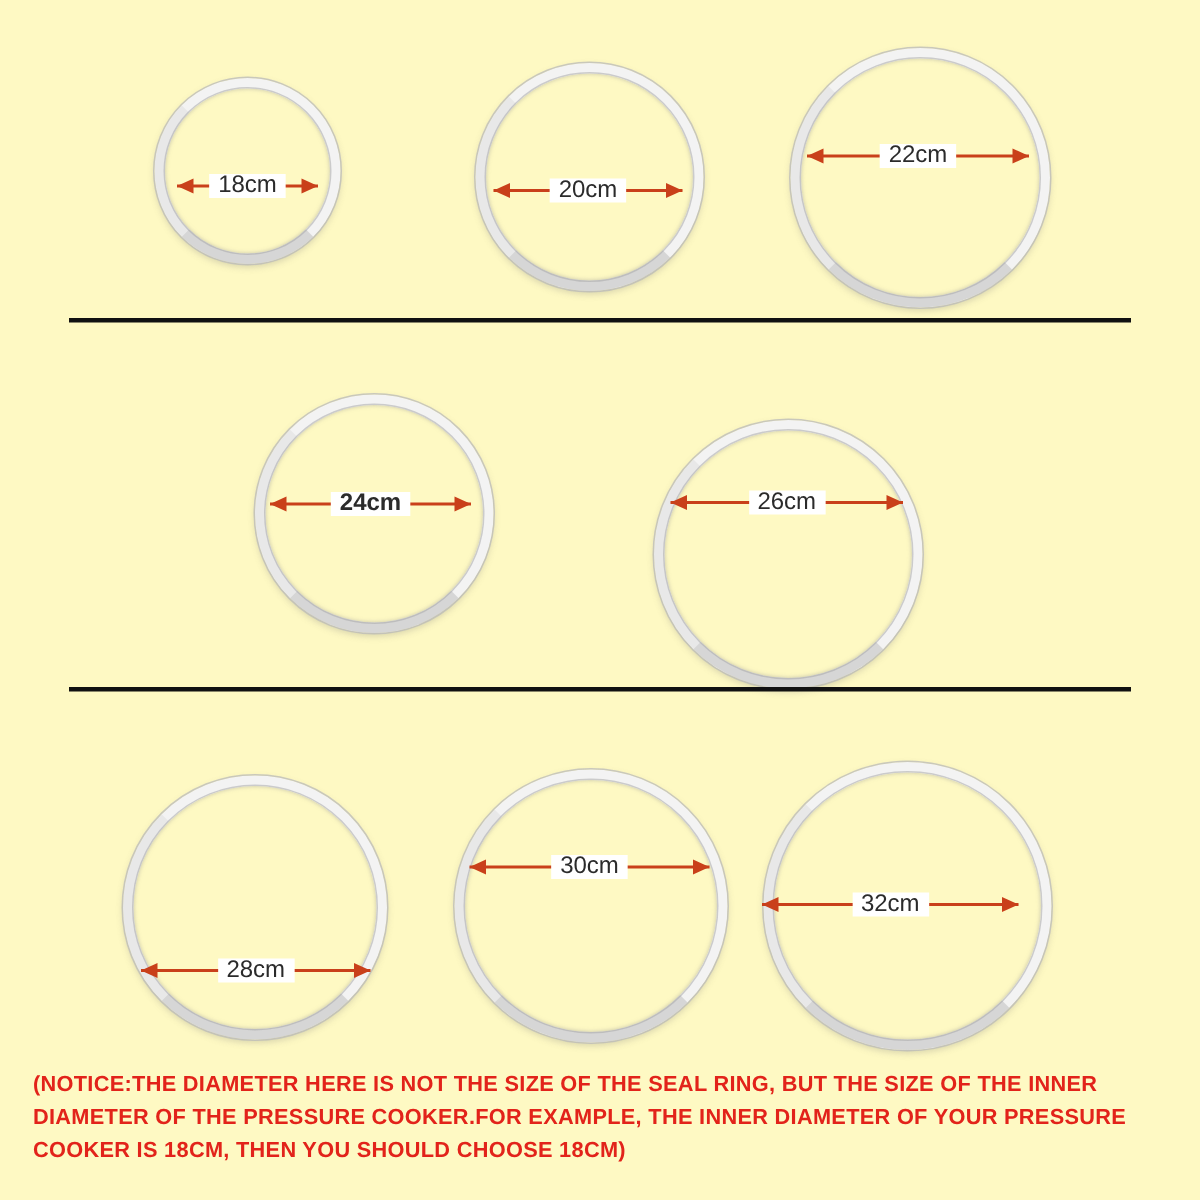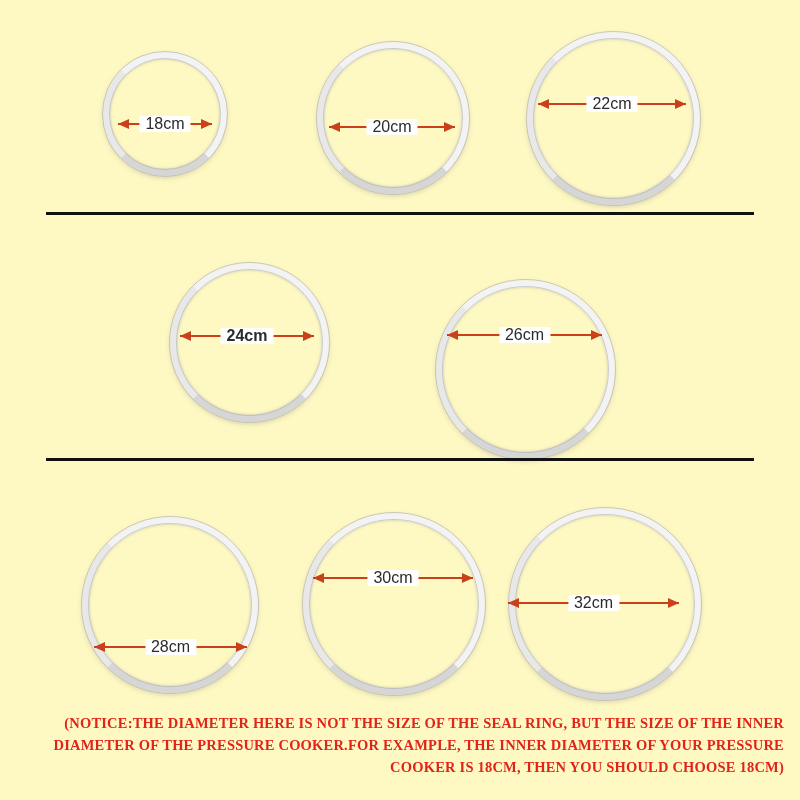--- a/index.html
+++ b/index.html
@@ -121,23 +121,22 @@
   .notice {
     position: absolute;
     left: 22px;
     top: 712px;
     width: 762px;
     color: #e2231a;
     font-size: 14.5px;
     line-height: 22px;
     font-weight: bold;
     letter-spacing: 0.2px;
-    font-family: Liberation Serif, serif;
+    font-family: Liberation Sans, sans-serif;
     text-transform: uppercase;
-    text-align: right;
   }
 </style>
 </head>
 <body>
 
 <div id="stage">
 
   <div id="rings-layer">
       <div class="ring" style="left: 103px; top: 52px; width: 124px; height: 124px;">
         <div class="ring-body"></div>

